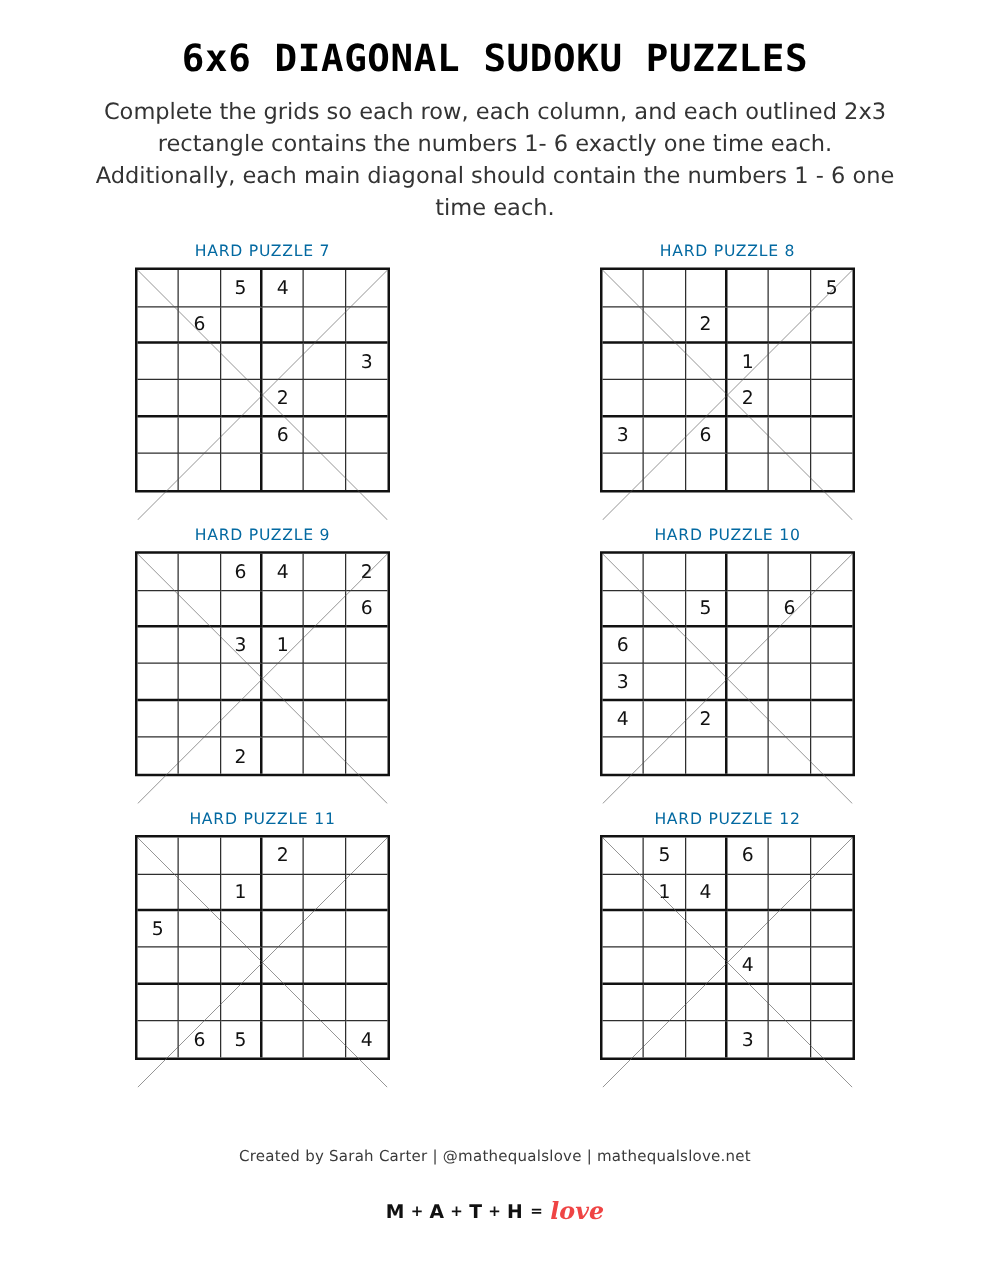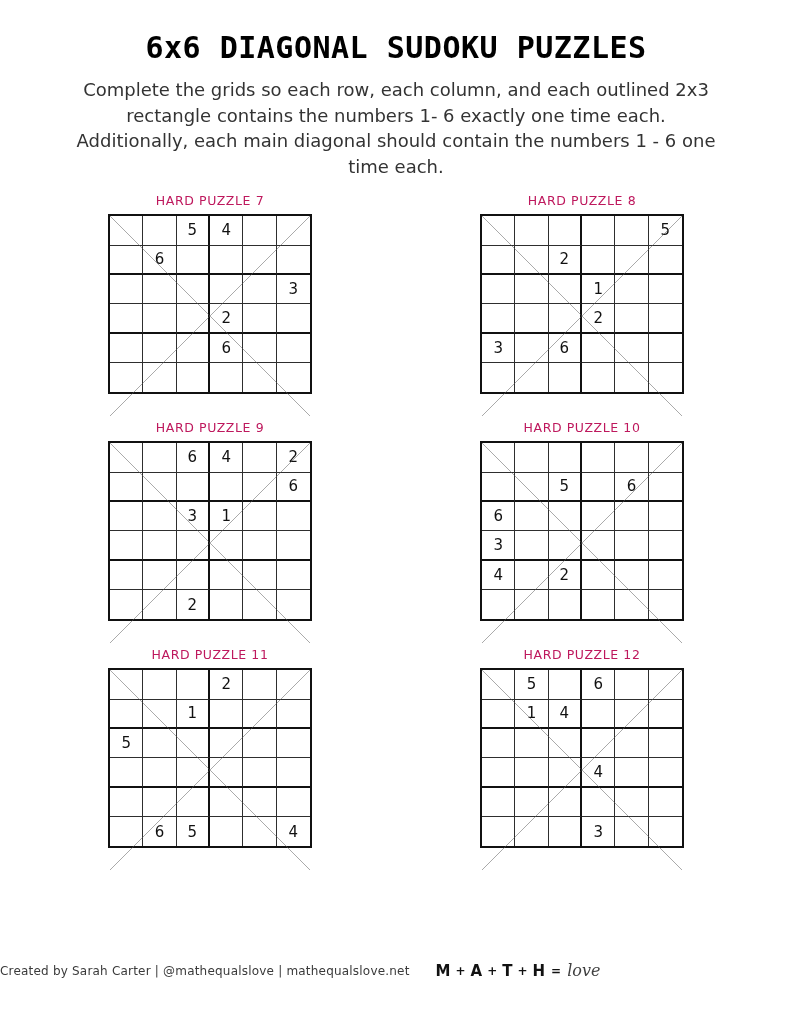--- a/index.html
+++ b/index.html
@@ -59,21 +59,21 @@
 
   .puzzle {
     display: flex;
     flex-direction: column;
     align-items: center;
   }
 
   .puzzle-label {
     font-size: 12.5px;
     letter-spacing: 0.6px;
-    color: #be185d;
+    color: #0369a1;
     margin-bottom: 6px;
     text-transform: uppercase;
   }
 
   .sudoku {
     position: relative;
     width: 204px;
     height: 180px;
     border: 2.5px solid #111;
     display: grid;
@@ -110,39 +110,40 @@
     position: absolute;
     bottom: 44px;
     left: 0;
     width: 792px;
     display: flex;
     align-items: center;
     justify-content: flex-start;
     gap: 26px;
     font-size: 12px;
     color: #3a3a3a;
+    flex-direction: column;
   }
   .credit { letter-spacing: 0.2px; }
   .logo {
     display: flex;
     align-items: center;
     font-weight: bold;
     font-size: 15px;
     letter-spacing: 1px;
     color: #111;
     font-family: "DejaVu Sans", sans-serif;
   }
   .logo .plus { font-weight: bold; margin: 0 4px; font-size: 12px; }
   .logo .eq { margin: 0 5px; font-size: 12px; }
   .logo .love {
-    color: #404040;
+    color: #ef4444;
     font-family: "DejaVu Serif", serif;
     font-style: italic;
-    font-size: 16px;
-    font-weight: normal;
+    font-size: 19px;
+    font-weight: bold;
     letter-spacing: 0;
   }
 </style>
 </head>
 <body>
 
 <div class="page">
 
   <h1 class="title">6x6 DIAGONAL SUDOKU PUZZLES</h1>
 

